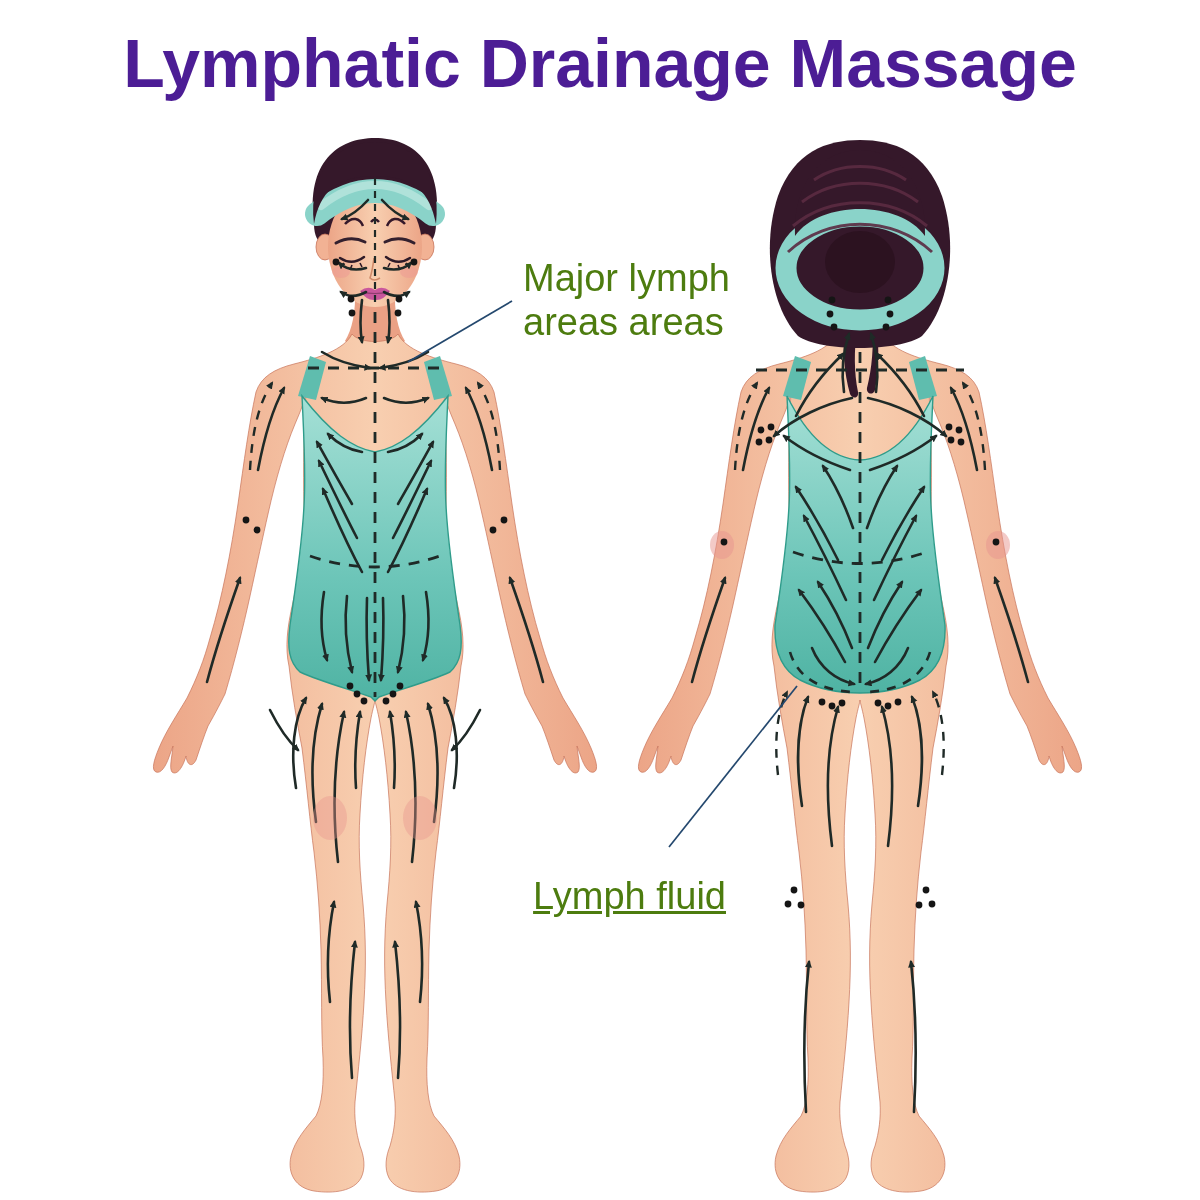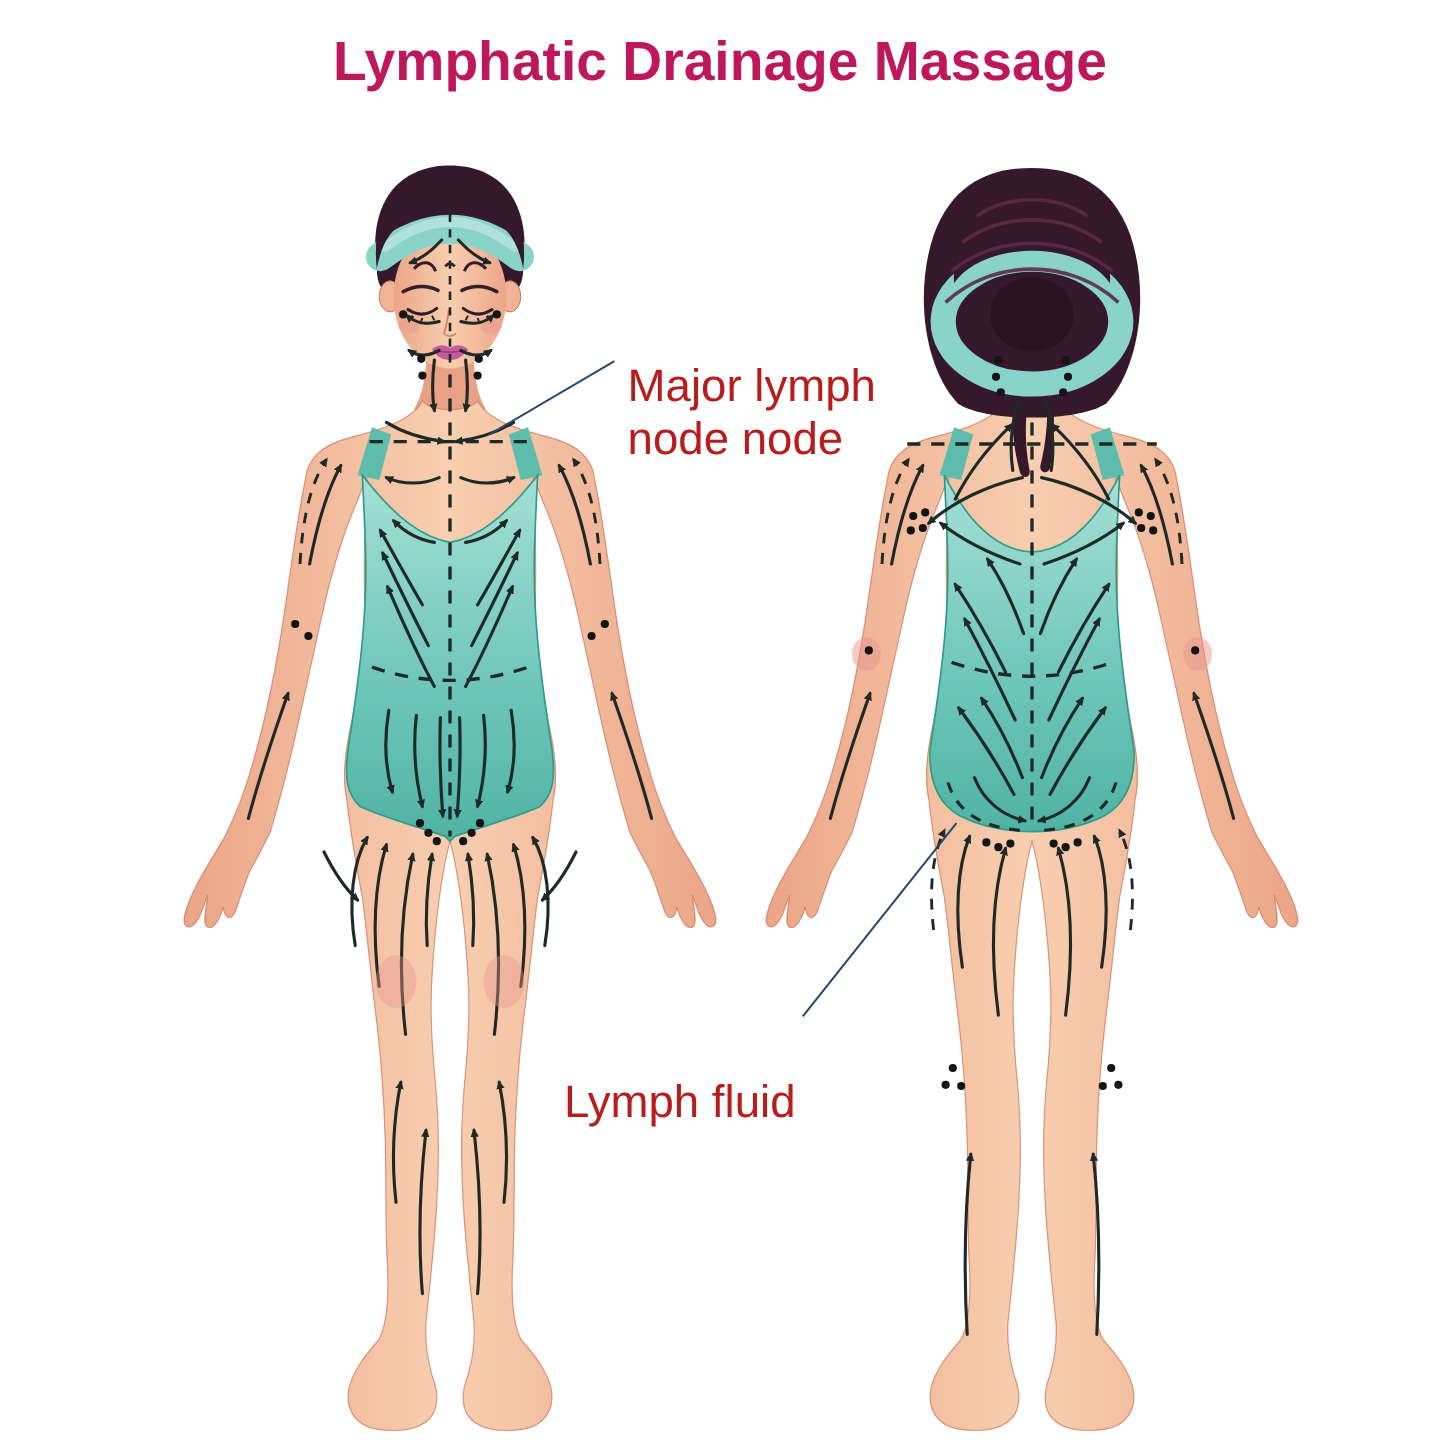--- a/index.html
+++ b/index.html
@@ -1,23 +1,23 @@
 <!DOCTYPE html>
 <html><head>
 <meta charset="utf-8">
 <style>
   html,body{margin:0;padding:0;background:#fff;}
   .canvas{position:relative;width:1200px;height:1200px;background:#ffffff;overflow:hidden;
           font-family:"Liberation Sans",sans-serif;}
   .title{position:absolute;left:0;top:24px;width:1200px;text-align:center;
-         font-size:46px;font-weight:bold;letter-spacing:0px;color:#be185d;margin:0;}
+         font-size:68px;font-weight:bold;letter-spacing:0px;color:#4c1d95;margin:0;}
   .art{position:absolute;left:0;top:0;width:1200px;height:1200px;}
-  .label{position:absolute;color:#b91c1c;font-size:38px;line-height:1.16;font-weight:normal;margin-top:44px;}
+  .label{position:absolute;color:#4d7c0f;font-size:38px;line-height:1.16;font-weight:normal;}
   .label-left{left:523px;top:256px;width:260px;text-align:left;}
-  .label-right{left:470px;top:853px;width:256px;text-align:left;}
+  .label-right{left:470px;top:874px;width:256px;text-align:right;text-decoration:underline;}
 </style>
 </head>
 <body>
 
 <div class="canvas">
 
   <h1 class="title">Lymphatic Drainage Massage</h1>
 
   <svg class="art" viewBox="0 0 1200 1200">
     <defs>
@@ -288,19 +288,19 @@
     </g>
 
     <g stroke="#24486e" stroke-width="1.7">
       <line x1="512" y1="301" x2="408" y2="362"></line>
       <line x1="669" y1="847" x2="797" y2="686"></line>
     </g>
   </svg>
 
   <div class="label label-left">
     <div>Major lymph</div>
-    <div>node node</div>
+    <div>areas areas</div>
   </div>
   <div class="label label-right">
     <div>Lymph fluid</div>
   </div>
 
 </div>
 
 </body></html>

